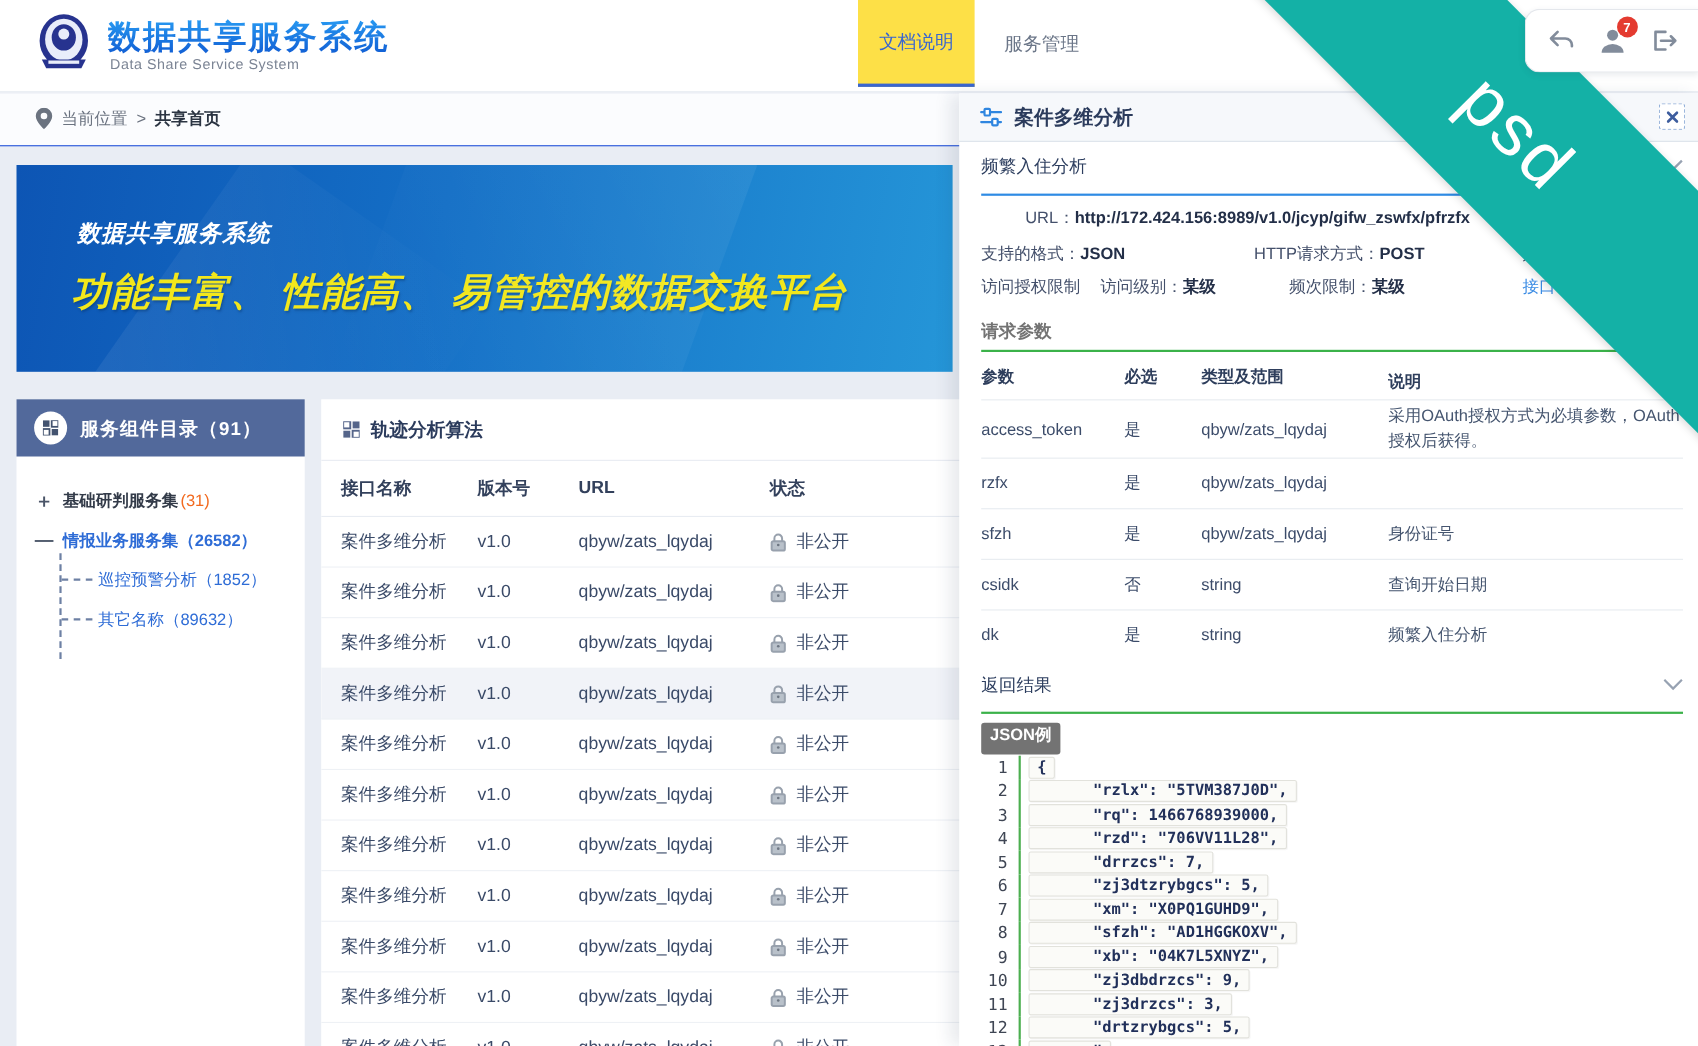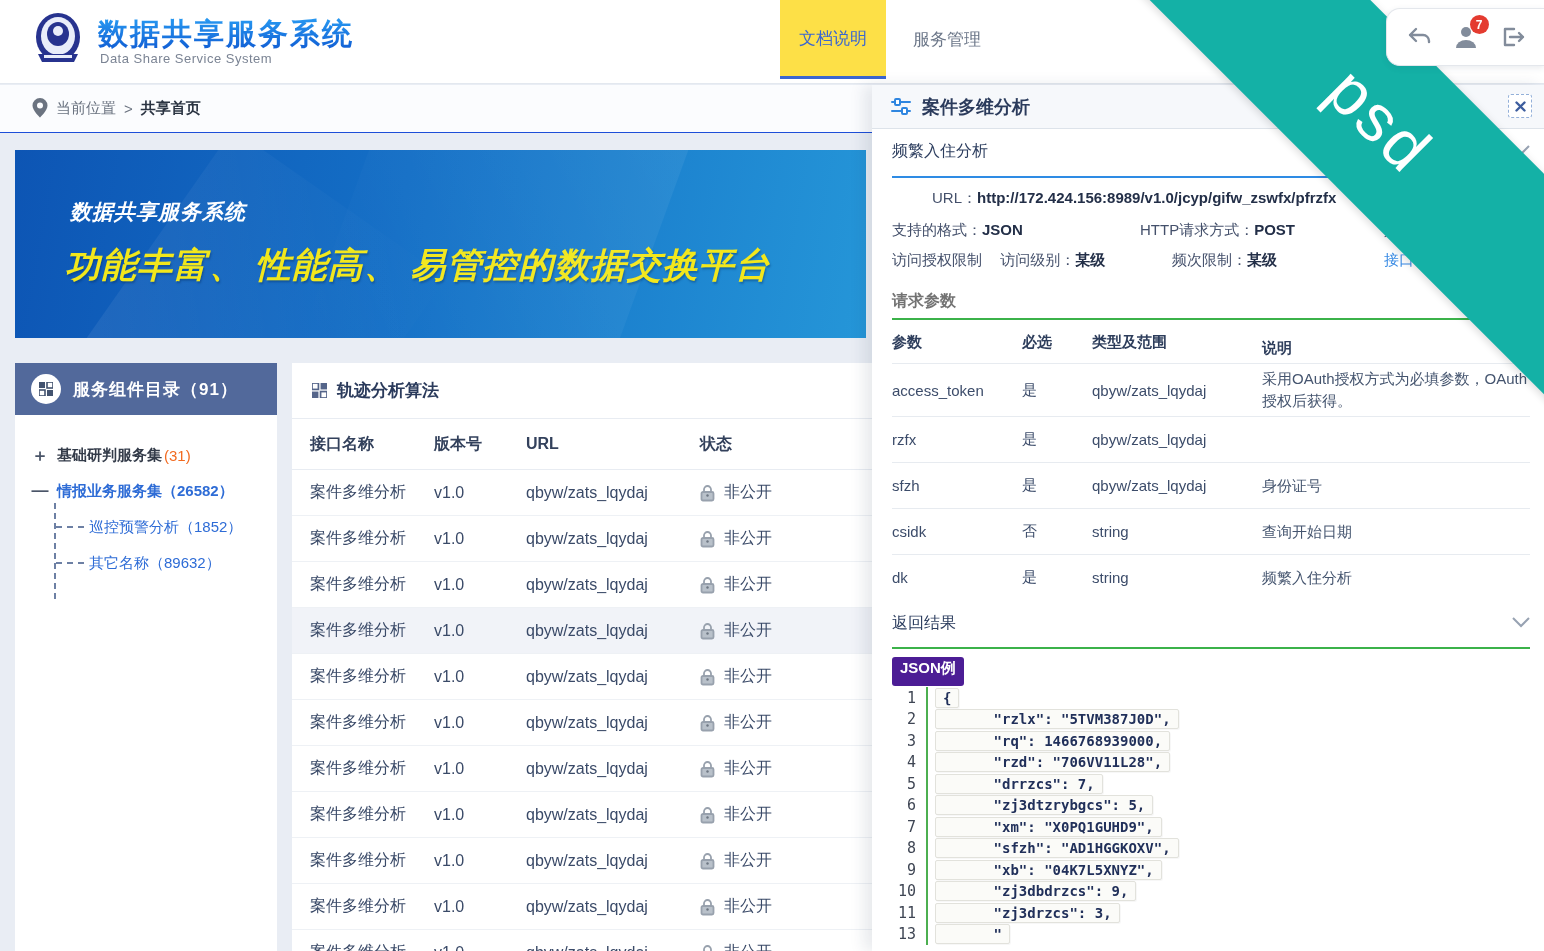--- a/index.html
+++ b/index.html
@@ -83,21 +83,21 @@
 
   .p-table { position:absolute; left:20px; top:248px; width:638px; }
   .p-cols { display:flex; height:30px; font-size:15px; font-weight:bold; color:#2e3e5c; }
   .p-row { display:flex; border-top:1px solid #e7ebf0; font-size:15px; color:#3c4c6a; align-items:center; }
   .pc-name { width:130px; }
   .pc-req  { width:70px; }
   .pc-type { width:170px; }
   .pc-desc { flex:1; color:#45556f; line-height:22px; padding:4px 0; }
   .p-row { min-height:46px; }
 
-  .json-badge { position:absolute; left:20px; top:572px; background:#4c1d95; color:#fff; font-size:15px; font-weight:bold;
+  .json-badge { position:absolute; left:20px; top:572px; background:#737373; color:#fff; font-size:15px; font-weight:bold;
                 padding:2px 8px 8px; border-radius:3px; }
   .code { position:absolute; left:20px; top:602px; width:640px; height:264px; }
   .code-line { display:flex; height:21.5px; align-items:center; }
   .ln { width:34px; text-align:right; padding-right:10px; font-family:"DejaVu Sans Mono", monospace; font-size:15px; color:#3f4654; }
   .gline { width:2px; background:#4caf50; align-self:stretch; }
   .code-box { margin-left:7px; background:#fbfbf8; border:1px solid #e2e2dc; border-radius:2px; padding:0 7px; height:20px;
               display:flex; align-items:center; font-family:"DejaVu Sans Mono", monospace; font-size:14px; font-weight:bold;
               color:#21305a; white-space:pre; box-shadow:1px 1px 0 rgba(0,0,0,.03); }
 
   
@@ -552,20 +552,25 @@
           <span class="gline"></span>
           <span class="code-box">      "zj3dbdrzcs": 9,</span>
         </div>
 
         <div class="code-line">
           <span class="ln">11</span>
           <span class="gline"></span>
           <span class="code-box">      "zj3drzcs": 3,</span>
         </div>
 
+        <div class="code-line">
+          <span class="ln">12</span>
+          <span class="gline"></span>
+          <span class="code-box">      "drtzrybgcs": 5,</span>
+        </div>
 
         <div class="code-line">
           <span class="ln">13</span>
           <span class="gline"></span>
           <span class="code-box">      "</span>
         </div>
       </div>
   </div>
 
   <div class="ribbon">

